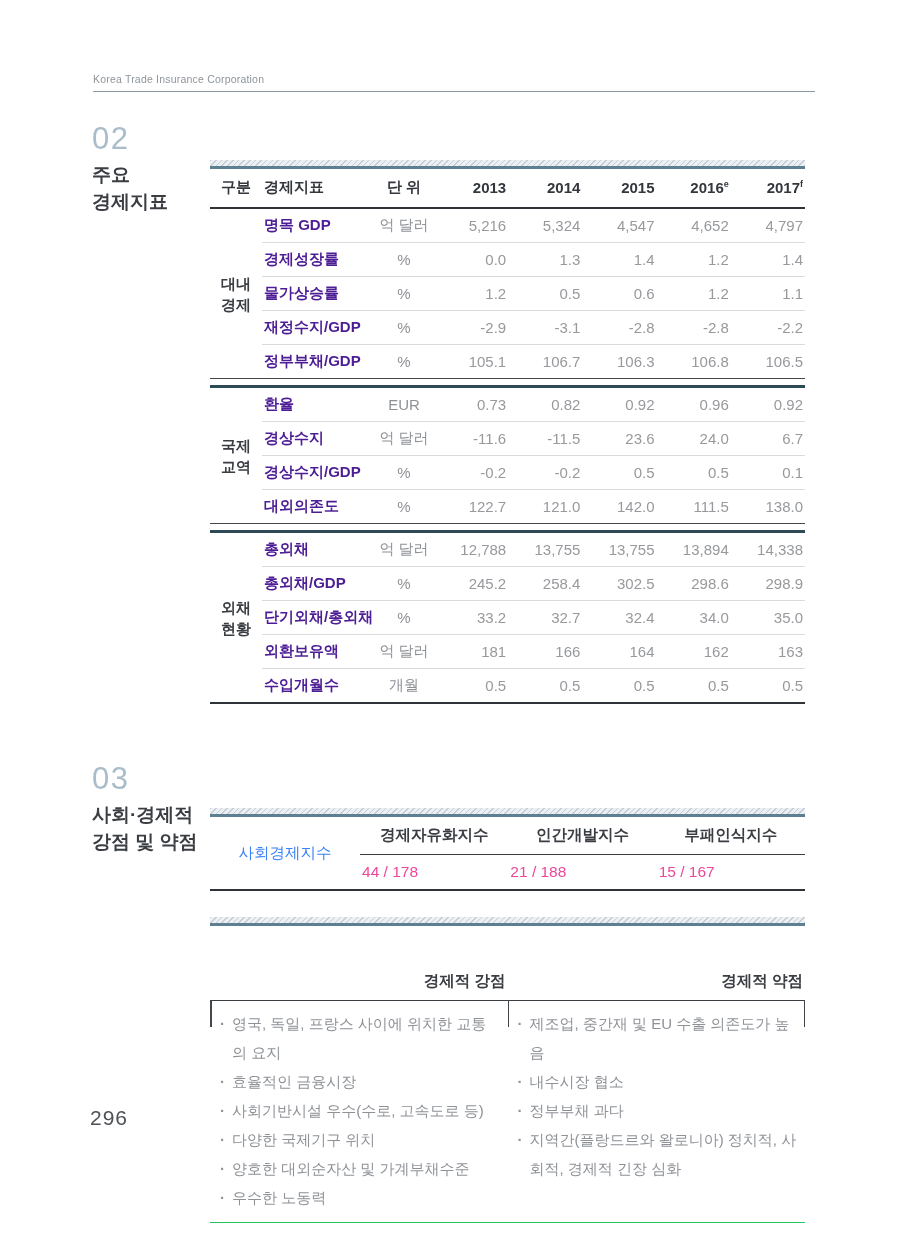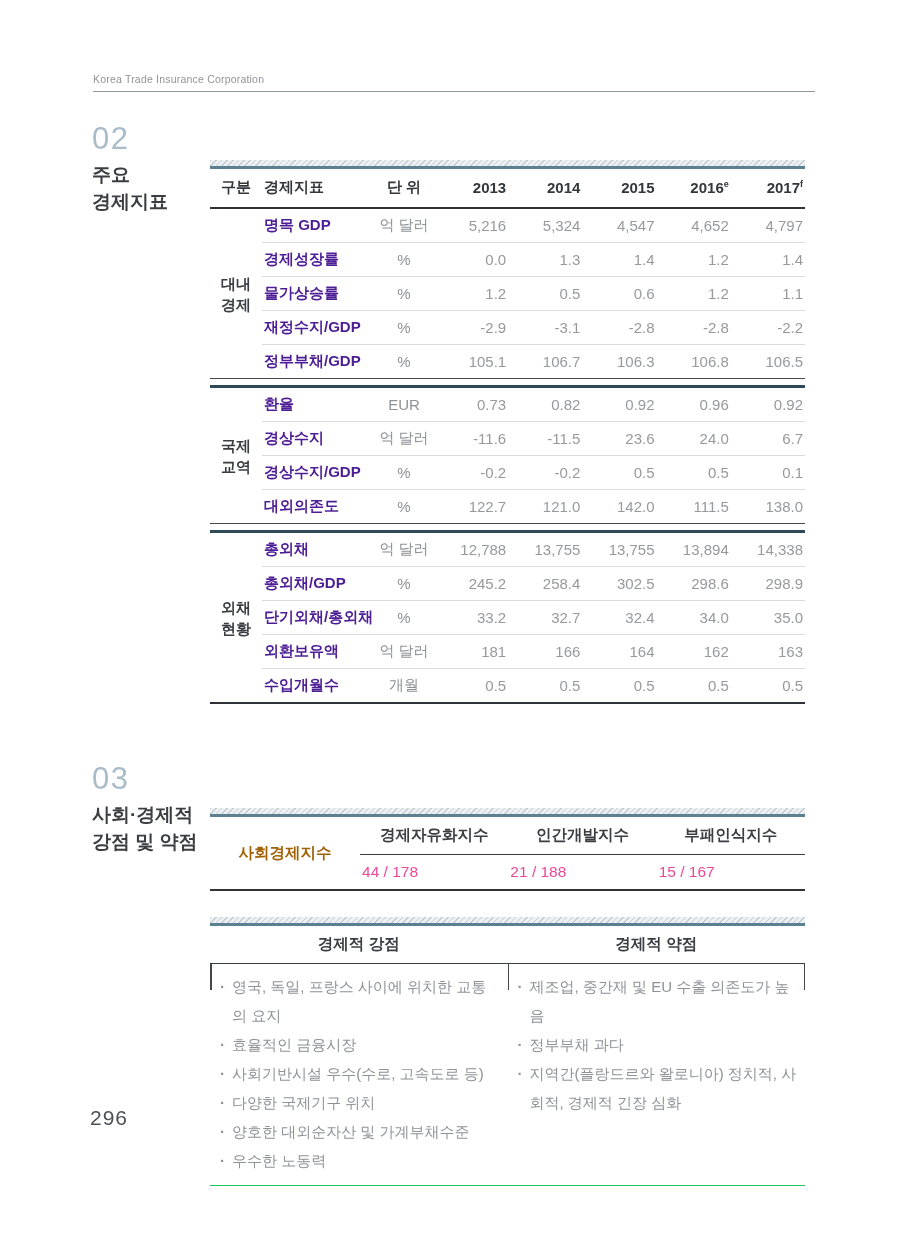--- a/index.html
+++ b/index.html
@@ -42,28 +42,28 @@
   td.unit { text-align:center; color:#8e9196; }
   td.val, th.val { text-align:right; color:#97999c; padding-right:3px; white-space:nowrap; }
   thead th.val { color:#33373c; }
   tbody.sep td { height:8px; padding:0; border-top:1px solid #43474c; border-bottom:3px solid #2e4a57; }
   tbody.last { border-bottom:2.5px solid #2f3338; }
 
   
   .idx-wrap { position:absolute; left:210px; top:808px; width:595px; }
   table.idx { width:595px; border-collapse:collapse; table-layout:fixed; border-bottom:2.5px solid #2f3338; }
   table.idx th, table.idx td { font-size:15.5px; padding:8px 2px; }
-  th.rowhead { color:#a16207; font-weight:700; text-align:center; vertical-align:middle; }
+  th.rowhead { color:#3b82f6; font-weight:400; text-align:center; vertical-align:middle; }
   th.ih { color:#3a3d42; font-weight:700; text-align:center; border-bottom:1.5px solid #3a3e42; }
   td.iv { color:#ec4899; text-align:left; }
 
   
   .swot-wrap { position:absolute; left:210px; top:917px; width:595px; }
   .swot-head { display:flex; border-bottom:1.5px solid #3a3e42; }
-  .swot-h { flex:1; text-align:center; font-size:15.5px; font-weight:700; color:#3a3d42; padding:8px 2px; }
+  .swot-h { flex:1; text-align:right; font-size:15.5px; font-weight:700; color:#3a3d42; padding:8px 2px;margin-top:37px; }
   .swot-body { display:flex; position:relative; border-bottom:1px solid #22c55e; min-height:179px; }
   .tick { position:absolute; top:0; width:1.5px; height:26px; background:#43474c; }
   .t-l { left:0; } .t-m { left:50%; } .t-r { right:0; }
   ul.swot-col { flex:1; list-style:none; padding:8px 8px 10px 10px; }
   ul.swot-col li { display:flex; color:#8e9196; font-size:15px; line-height:29px; }
   ul.swot-col li::before { content:"\00B7"; font-weight:700; margin-right:7px; color:#8e9196; }
 
   
   .pageno { position:absolute; left:90px; top:1106px; font-size:21px; font-weight:400; color:#4d5156; letter-spacing:1px; }
 </style>
@@ -314,19 +314,20 @@
     <ul class="swot-col">
       <li>영국, 독일, 프랑스 사이에 위치한 교통의 요지</li>
       <li>효율적인 금융시장</li>
       <li>사회기반시설 우수(수로, 고속도로 등)</li>
       <li>다양한 국제기구 위치</li>
       <li>양호한 대외순자산 및 가계부채수준</li>
       <li>우수한 노동력</li>
     </ul>
     <ul class="swot-col">
       <li>제조업, 중간재 및 EU 수출 의존도가 높음</li>
+      <li>내수시장 협소</li>
       <li>정부부채 과다</li>
       <li>지역간(플랑드르와 왈로니아) 정치적, 사회적, 경제적 긴장 심화</li>
     </ul>
   </div>
 </div>
 
 <div class="pageno">296</div>
 
 </body></html>

